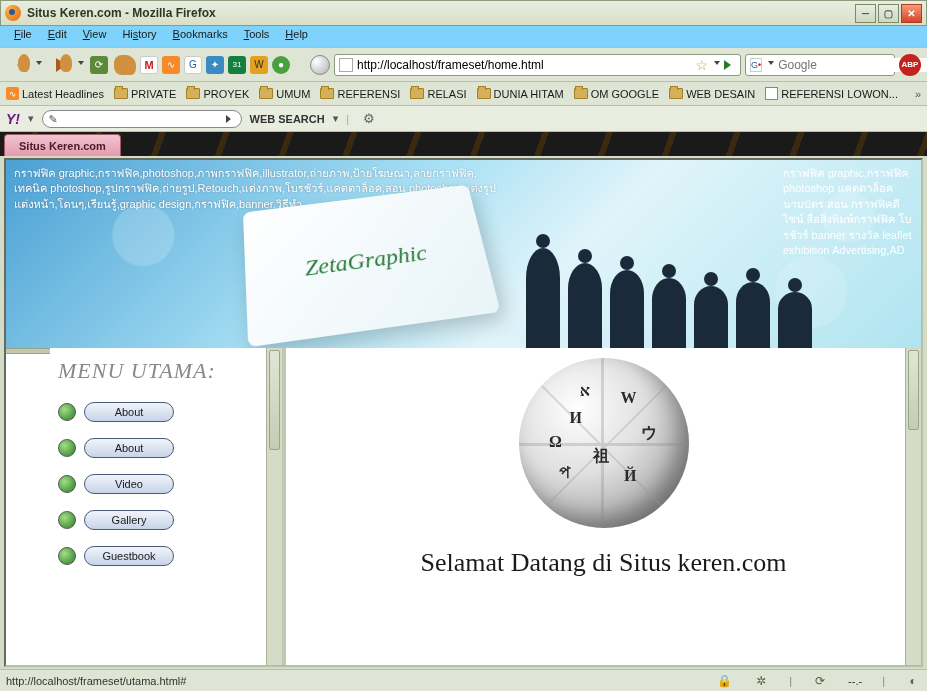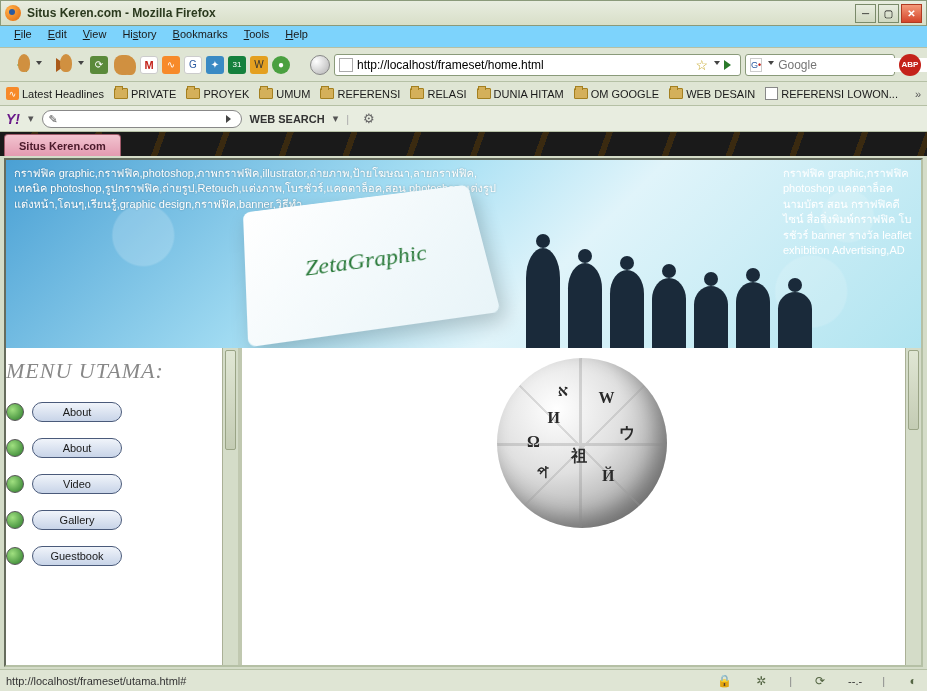--- a/index.html
+++ b/index.html
@@ -78,21 +78,21 @@
 .banner-tags-r { position:absolute; right:8px; top:6px; width:130px; color:#fff; font-size:11px; line-height:1.4; text-align:left; }
 .banner-key { position:absolute; left:240px; top:30px; width:240px; height:140px; background:linear-gradient(135deg,#fff,#e8f4f8); transform: perspective(400px) rotateX(20deg) rotateZ(-8deg); border-radius:8px; box-shadow: 4px 8px 20px rgba(0,0,0,0.2); display:flex; align-items:center; justify-content:center; }
 .banner-key span { font-family: "Brush Script MT", cursive; font-size:24px; color:#2a7a3a; font-style:italic; }
 .silhouettes { position:absolute; bottom:0; left:520px; display:flex; align-items:flex-end; gap:8px; }
 .sil { width:34px; background:#1a2a3a; border-radius:50% 50% 0 0 / 30% 30% 0 0; position:relative; }
 .sil::before { content:""; position:absolute; top:-14px; left:50%; transform:translateX(-50%); width:14px; height:14px; background:#1a2a3a; border-radius:50%; }
 .sil:nth-child(1){height:100px} .sil:nth-child(2){height:85px} .sil:nth-child(3){height:78px} .sil:nth-child(4){height:70px} .sil:nth-child(5){height:62px} .sil:nth-child(6){height:66px} .sil:nth-child(7){height:56px}
 
 .frameset { position:absolute; top:188px; left:0; right:0; bottom:0; display:flex; }
 
-.sidebar { width:236px; background:#fff; border-right:4px solid #c0c8b0; position:relative; padding:10px 0; }
+.sidebar { width:236px; background:#fff; border-right:4px solid #c0c8b0; position:relative; padding:10px 8px;margin-left:44px; }
 .side-scroll { position:absolute; right:0; top:0; bottom:0; width:16px; background:#d4dcc8; border-left:1px solid #aab096; }
 .side-scroll .thumb { position:absolute; left:2px; right:2px; top:2px; height:100px; background:linear-gradient(#e0e6d4,#c4ccb4); border:1px solid #9aa486; border-radius:2px; cursor:pointer; }
 .menu-title { font-family: Georgia, serif; font-style: italic; color:#888; font-size:22px; letter-spacing:1px; margin-bottom:18px; }
 .menu-btn { display:flex; align-items:center; gap:8px; margin-bottom:16px; cursor:pointer; }
 .menu-dot { width:18px; height:18px; border-radius:50%; background:radial-gradient(circle at 35% 35%, #a0e080, #2a7a2a); border:1px solid #555; }
 .menu-pill { min-width:90px; height:20px; background:linear-gradient(#f0f4fa,#c8d4e8); border:1px solid #4a5a7a; border-radius:10px; display:flex; align-items:center; justify-content:center; font-size:11px; color:#1a1a1a; padding:0 12px; }
 
 .main { flex:1; background:#fff; position:relative; display:flex; flex-direction:column; align-items:center; padding-top:10px; }
 .main-scroll { position:absolute; right:0; top:0; bottom:0; width:16px; background:#d4dcc8; border-left:1px solid #aab096; }
 .main-scroll .thumb { position:absolute; left:2px; right:2px; top:2px; height:80px; background:linear-gradient(#e0e6d4,#c4ccb4); border:1px solid #9aa486; border-radius:2px; cursor:pointer; }
@@ -310,20 +310,21 @@
             <span class="gc" style="top:30%;left:30%">И</span>
             <span class="gc" style="top:52%;left:44%">祖</span>
             <span class="gc" style="top:44%;left:18%">Ω</span>
             <span class="gc" style="top:38%;left:72%">ウ</span>
             <span class="gc" style="top:14%;left:36%">א</span>
             <span class="gc" style="top:64%;left:62%">Й</span>
             <span class="gc" style="top:60%;left:24%">প</span>
           </div>
         </div>
       </div>
+      <div class="welcome">Selamat Datang di Situs keren.com</div>
       <div class="main-scroll">
           <div class="thumb"></div>
         </div>
     </div>
 
   </div>
 
 </div>
 
 <div class="statusbar">

